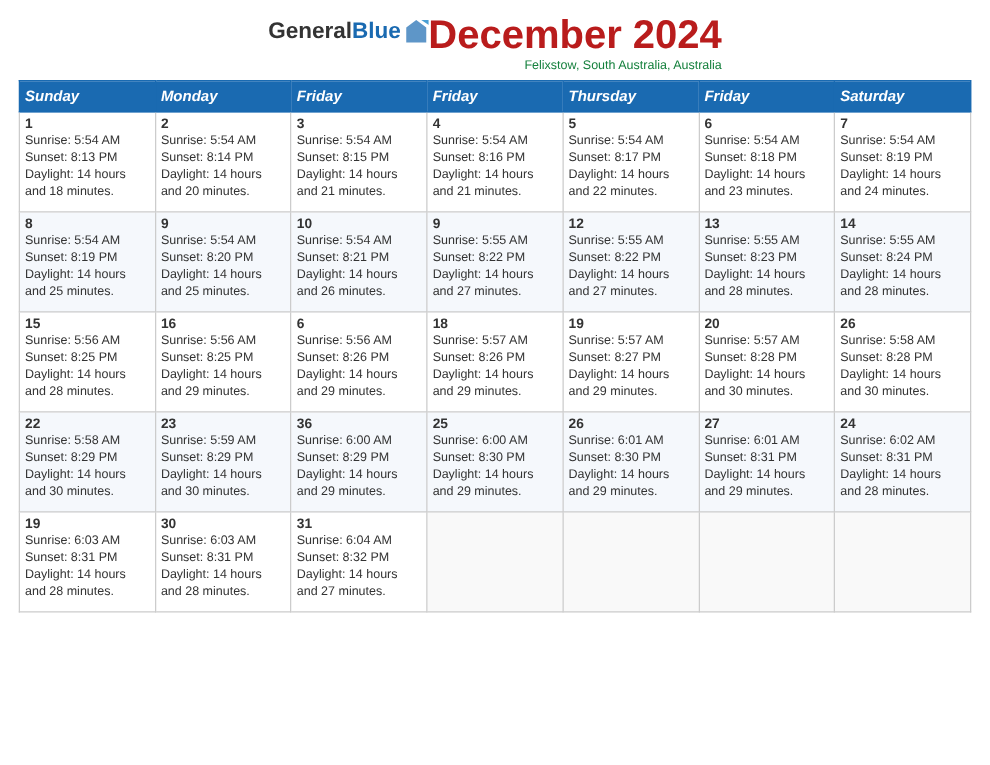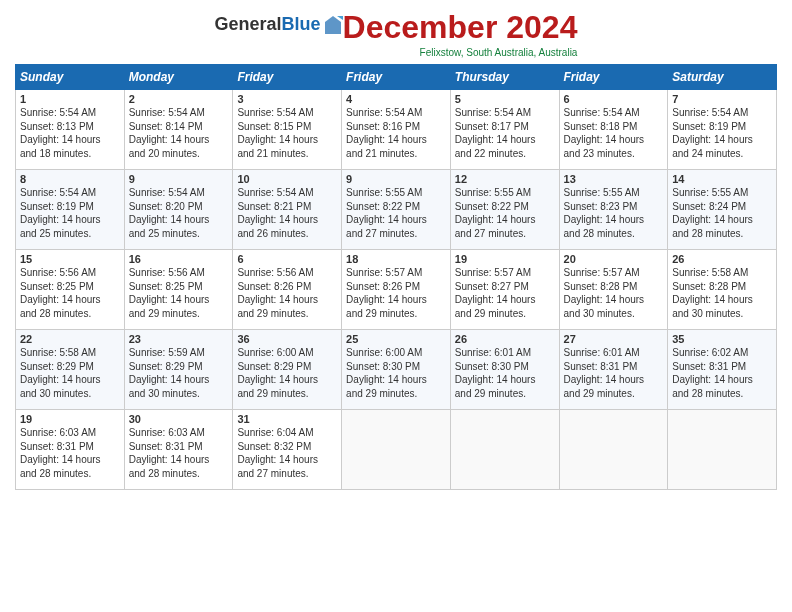--- a/index.html
+++ b/index.html
@@ -239,21 +239,21 @@
   </td>
           <td>
     <span class="day-num">26</span>
     <div class="day-content">Sunrise: 6:01 AM<br>Sunset: 8:30 PM<br>Daylight: 14 hours and 29 minutes.</div>
   </td>
           <td>
     <span class="day-num">27</span>
     <div class="day-content">Sunrise: 6:01 AM<br>Sunset: 8:31 PM<br>Daylight: 14 hours and 29 minutes.</div>
   </td>
           <td>
-    <span class="day-num">35</span>
+    <span class="day-num">24</span>
     <div class="day-content">Sunrise: 6:02 AM<br>Sunset: 8:31 PM<br>Daylight: 14 hours and 28 minutes.</div>
   </td>
         </tr>
         <tr>
           <td>
     <span class="day-num">19</span>
     <div class="day-content">Sunrise: 6:03 AM<br>Sunset: 8:31 PM<br>Daylight: 14 hours and 28 minutes.</div>
   </td>
           <td>
     <span class="day-num">30</span>

